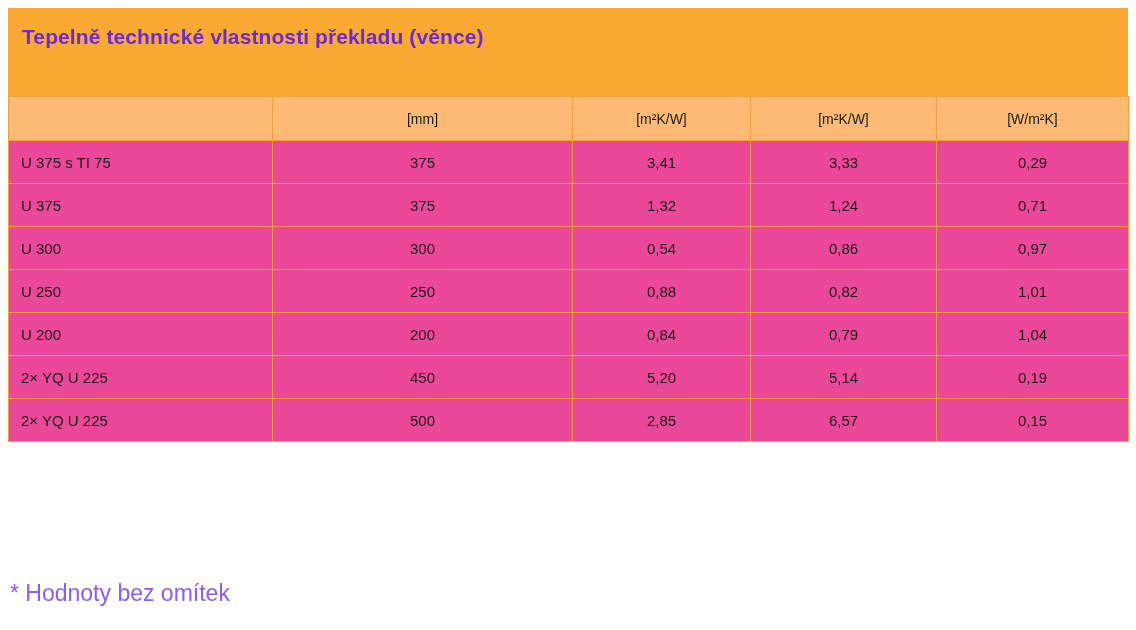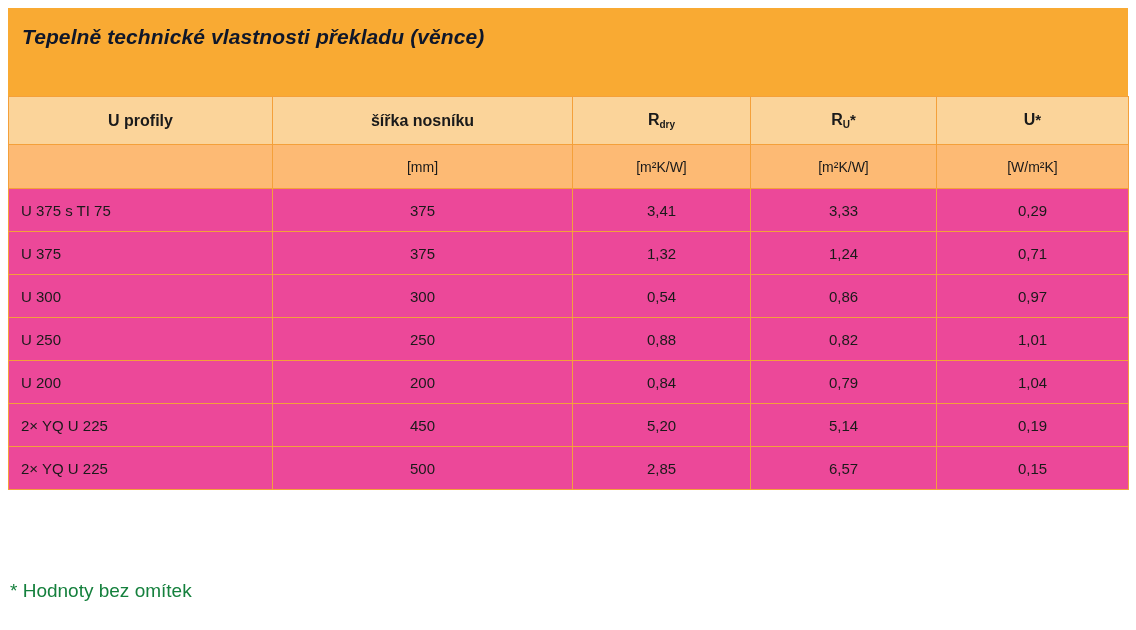--- a/index.html
+++ b/index.html
@@ -26,27 +26,26 @@
     position: absolute;
     left: 8px;
     top: 8px;
     width: 1120px;
     height: 88px;
     background: #f9aa33;
     box-sizing: border-box;
     padding: 13px 0 0 14px;
   }
   .title-line {
-    color: #0f172a;
+    color: #6d28d9;
     font-size: 21px;
     font-weight: bold;
     line-height: 31px;
     letter-spacing: 0.1px;
     white-space: nowrap;
-    font-style: italic;
   }
 
   
   .tbl {
     position: absolute;
     left: 8px;
     top: 96px;
     width: 1120px;
     border-collapse: collapse;
     table-layout: fixed;
@@ -93,22 +92,22 @@
   }
   .sup-star {
     font-size: 15px;
   }
 
   
   .footnote {
     position: absolute;
     left: 10px;
     top: 580px;
-    font-size: 19px;
-    color: #15803d;
+    font-size: 23px;
+    color: #8b5cf6;
     white-space: nowrap;
   }
 </style>
 </head>
 <body>
 
 <div class="page">
 
   <div class="title-bar">
     <div class="title-line">Tepelně technické vlastnosti překladu (věnce)</div>
@@ -116,27 +115,20 @@
 
   <table class="tbl">
     <colgroup>
       <col class="c0">
         <col class="c1">
         <col class="c2">
         <col class="c3">
         <col class="c4">
     </colgroup>
     <tbody>
-      <tr class="head-main">
-        <td><span>U profily</span></td>
-        <td><span>šířka nosníku</span></td>
-        <td><span>R</span><sub>dry</sub><span class="sup-star"></span></td>
-        <td><span>R</span><sub>U</sub><span class="sup-star">*</span></td>
-        <td><span>U</span><sub></sub><span class="sup-star">*</span></td>
-      </tr>
       <tr class="head-units">
         <td></td>
         <td>[mm]</td>
         <td>[m²K/W]</td>
         <td>[m²K/W]</td>
         <td>[W/m²K]</td>
       </tr>
 
       <tr class="data">
         <td class="left">U 375 s TI 75</td>

